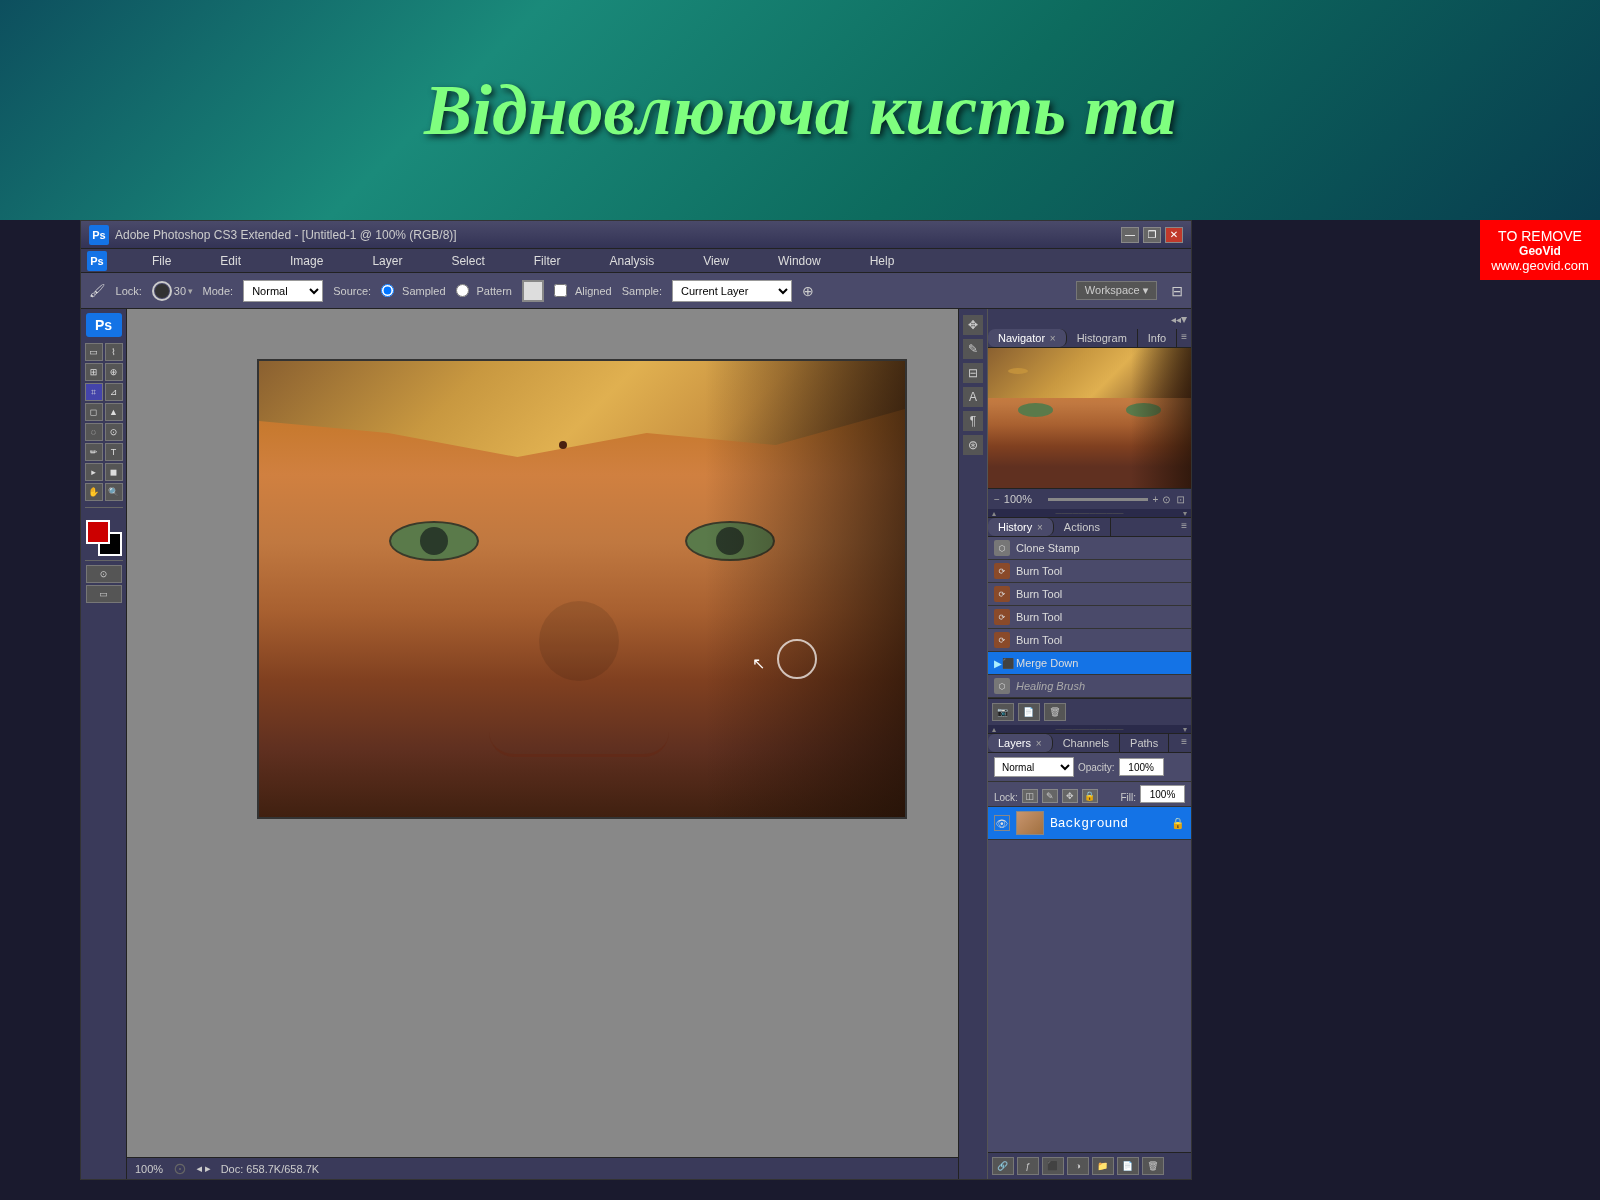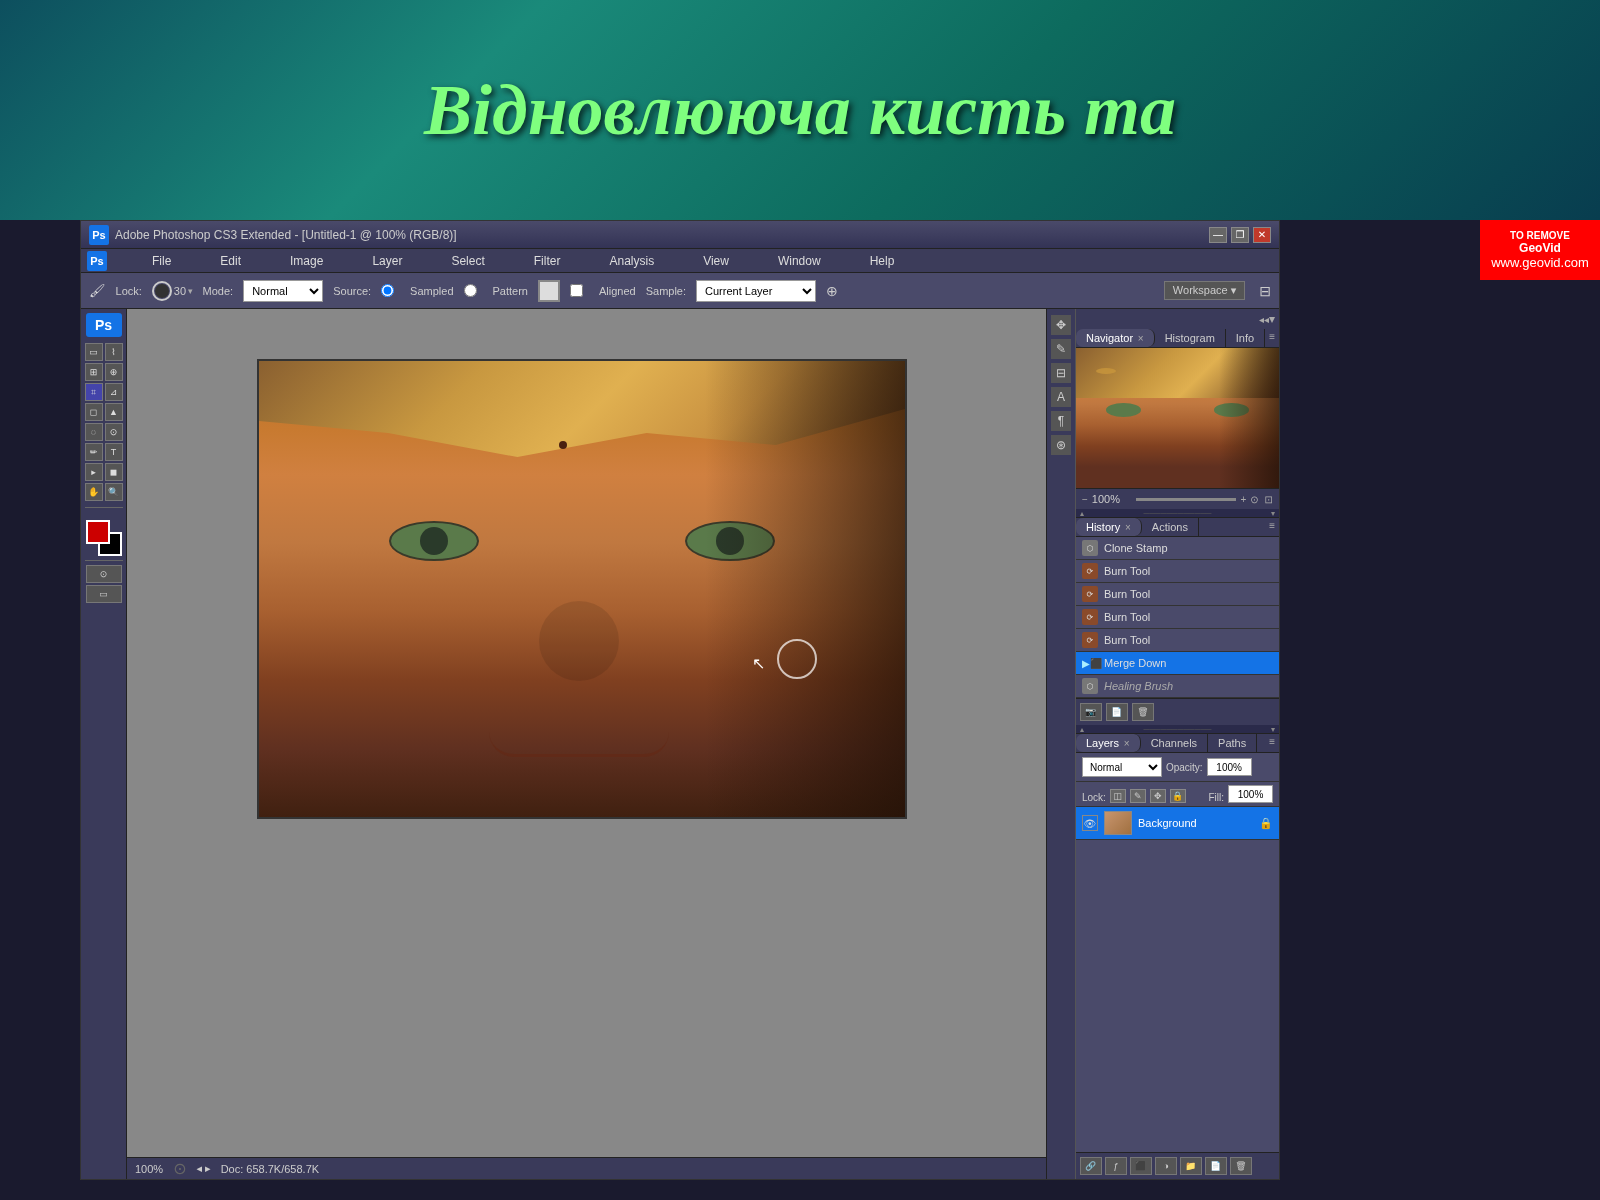--- a/index.html
+++ b/index.html
@@ -24,21 +24,21 @@
       line-height: 1.15;
       text-align: center;
       font-family: 'Times New Roman', serif;
     }
 
     
     .ps-window {
       position: absolute;
       top: 220px;
       left: 80px;
-      width: 1200px;
+      width: 1112px;
       height: 960px;
       background: #0369a1;
       border: 1px solid #333;
     }
 
     
     .title-bar {
       height: 28px;
       background: linear-gradient(to bottom, #4a4a6a, #333355);
       display: flex;
@@ -122,21 +122,21 @@
       height: 22px;
       background: #fff;
       border: 1px solid #999;
       font-size: 11px;
       padding: 0 4px;
       min-width: 80px;
     }
     .options-radio {
       display: flex;
       align-items: center;
-      gap: 16px;
+      gap: 8px;
       color: #ccc;
       font-size: 11px;
     }
     .workspace-btn {
       margin-left: auto;
       color: #ccc;
       font-size: 11px;
       background: #555;
       border: 1px solid #777;
       padding: 2px 8px;
@@ -621,21 +621,22 @@
       color: #ddd;
     }
     .layer-thumb {
       width: 28px; height: 24px;
       background: linear-gradient(135deg, #c8956e, #a07040);
       border: 1px solid #888;
       flex-shrink: 0;
     }
     .layer-name {
       color: #fff;
-      font-size: 11px;
+      font-size: 13px;
+      font-family: Liberation Mono, monospace;
     }
     .layer-lock {
       margin-left: auto;
       color: #aaa;
       font-size: 11px;
     }
     .layers-action-bar {
       display: flex;
       padding: 4px;
       gap: 3px;
@@ -684,22 +685,22 @@
       height: 60px;
       background: #ff0000;
       display: flex;
       flex-direction: column;
       align-items: center;
       justify-content: center;
       z-index: 100;
     }
     .geovid-remove {
       color: white;
-      font-size: 10px;
-      font-weight: bold;
+      font-size: 14px;
+      font-weight: normal;
     }
     .geovid-logo {
       color: white;
       font-size: 12px;
       font-weight: bold;
     }
     .geovid-url {
       color: white;
       font-size: 13px;
     }

